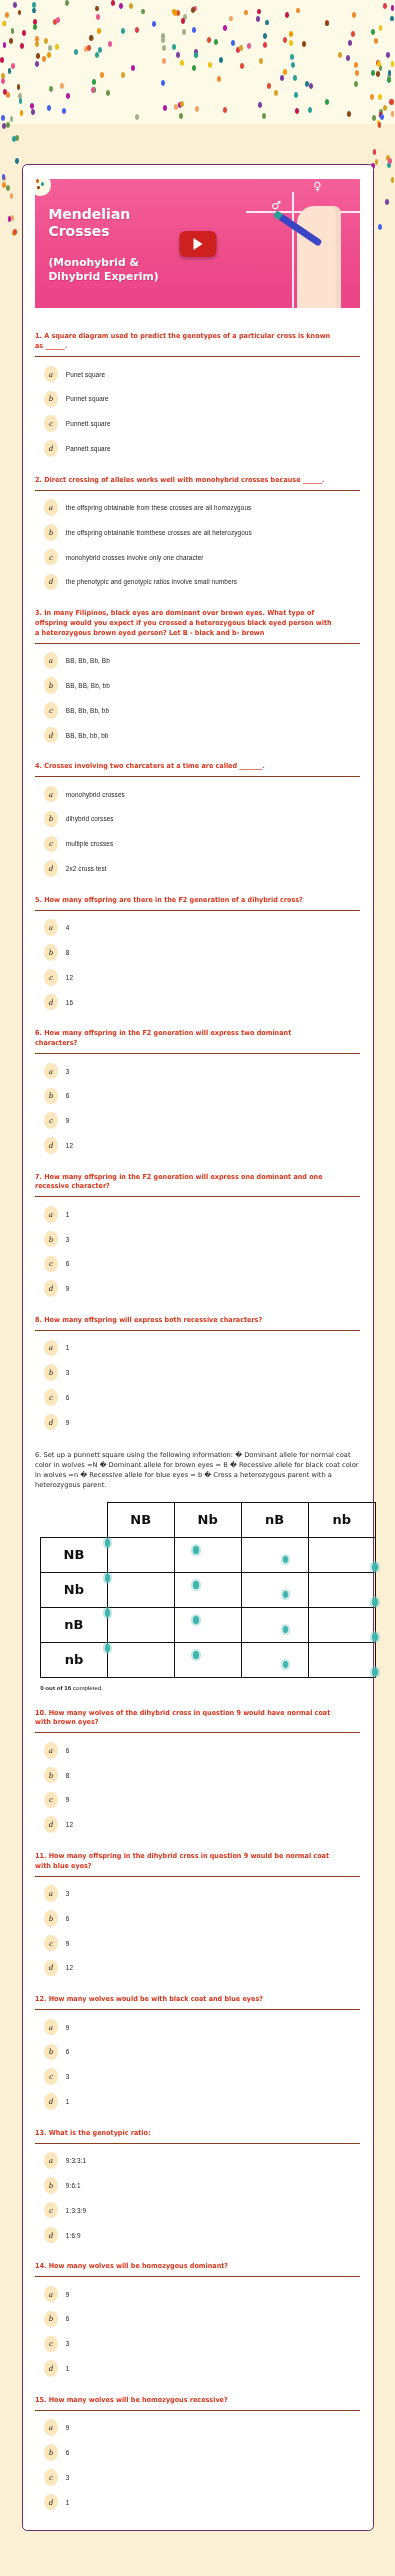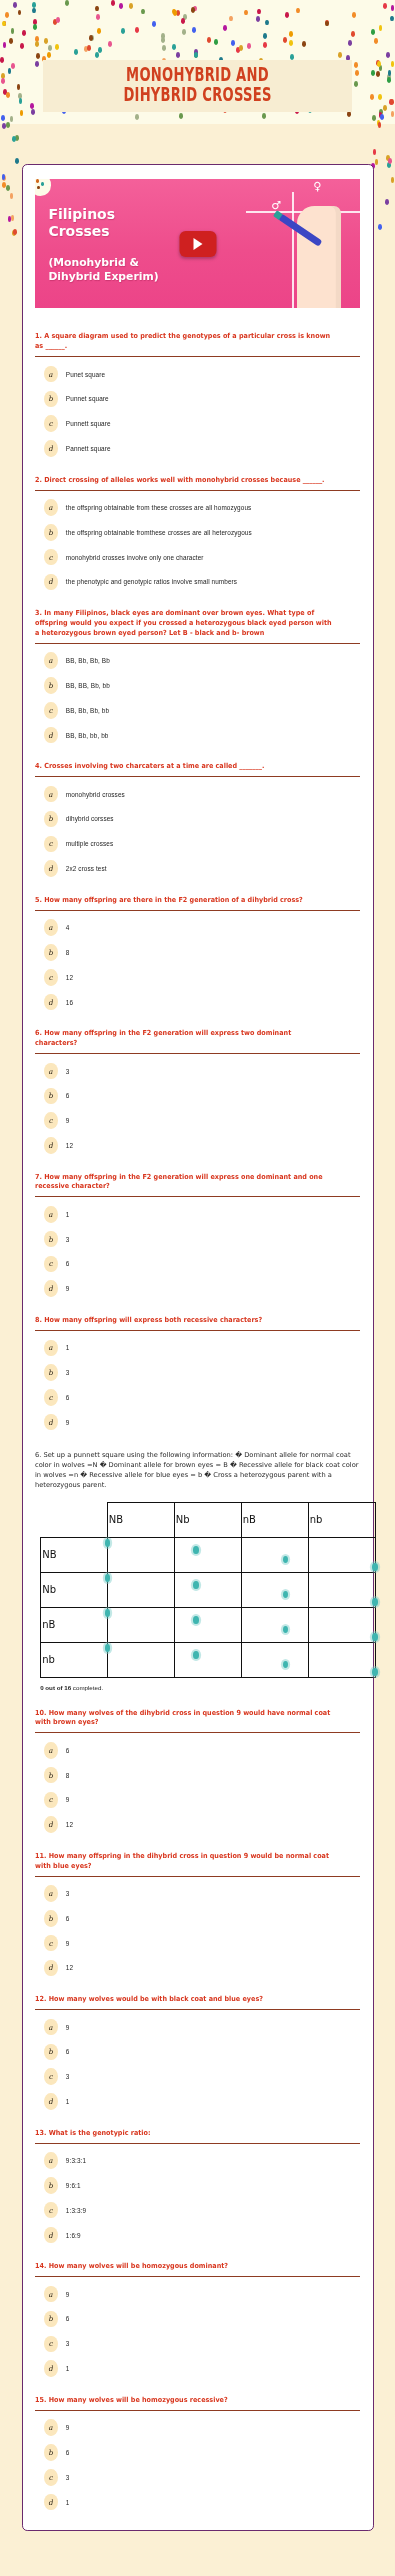--- a/index.html
+++ b/index.html
@@ -204,25 +204,25 @@
     border-collapse:collapse;
     margin-left:5.2px;
     table-layout:fixed;
     width:324px;
   }
   .pun td{
     border:0.5px solid #111111;
     height:32px;
     width:64px;
     position:relative;
-    text-align:left;
+    text-align:center;
     vertical-align:middle;
     font-family:"DejaVu Sans", sans-serif;
-    font-weight:normal;
-    font-size:10px;
+    font-weight:bold;
+    font-size:13px;
     color:#111;
   }
   .pun td.blank{border:0;}
   .pun td.hdr-top{border-left:0.5px solid #111;border-right:0.5px solid #111;border-top:0.5px solid #111;border-bottom:0.5px solid #111;}
   .pun td.rowhdr{border:0.5px solid #111;}
   .dot{
     position:absolute;width:5.7px;height:7.7px;border-radius:50%;
     background:#3fb5b0;
     box-shadow:0 0 0 2.1px rgba(120,205,200,.45);
   }
@@ -444,43 +444,39 @@
       <i style="left:3.6px;top:159px;background:#d9a227"></i>
       <i style="left:0px;top:163px;background:#b5179e"></i>
       <i style="left:9.3px;top:114px;background:#4361ee"></i>
       <i style="left:19.6px;top:111px;background:#f4a261"></i>
       <i style="left:19px;top:15.5px;background:#1f7a8c"></i>
       <i style="left:16px;top:162px;background:#2aa198"></i>
       <i style="left:19.6px;top:177px;background:#d9a227"></i>
       <i style="left:17px;top:158px;background:#e8568f"></i>
     </div>
 
-  <div class="title-band">
-    <div class="tline">MONOHYBRID AND</div>
-    <div class="tline">DIHYBRID CROSSES</div>
-  </div>
 
   <div class="card">
 
     <div class="video">
       <div class="corner-badge">
           <b></b>
           <b></b>
           <b></b>
         </div>
       <div class="art">
         <div class="vline-v"></div>
         <div class="vline-h"></div>
         <div class="xmark">♂</div>
         <div class="fmark">♀</div>
         <div class="hand"></div>
         <div class="pen"></div>
       </div>
       <div class="vtext">
-        <div>Filipinos</div>
+        <div>Mendelian</div>
         <div>Crosses</div>
       </div>
       <div class="vsub">
         <div>(Monohybrid &amp;</div>
         <div>Dihybrid Experim)</div>
       </div>
       <div class="play"></div>
     </div>
 
     <div id="q-head">

